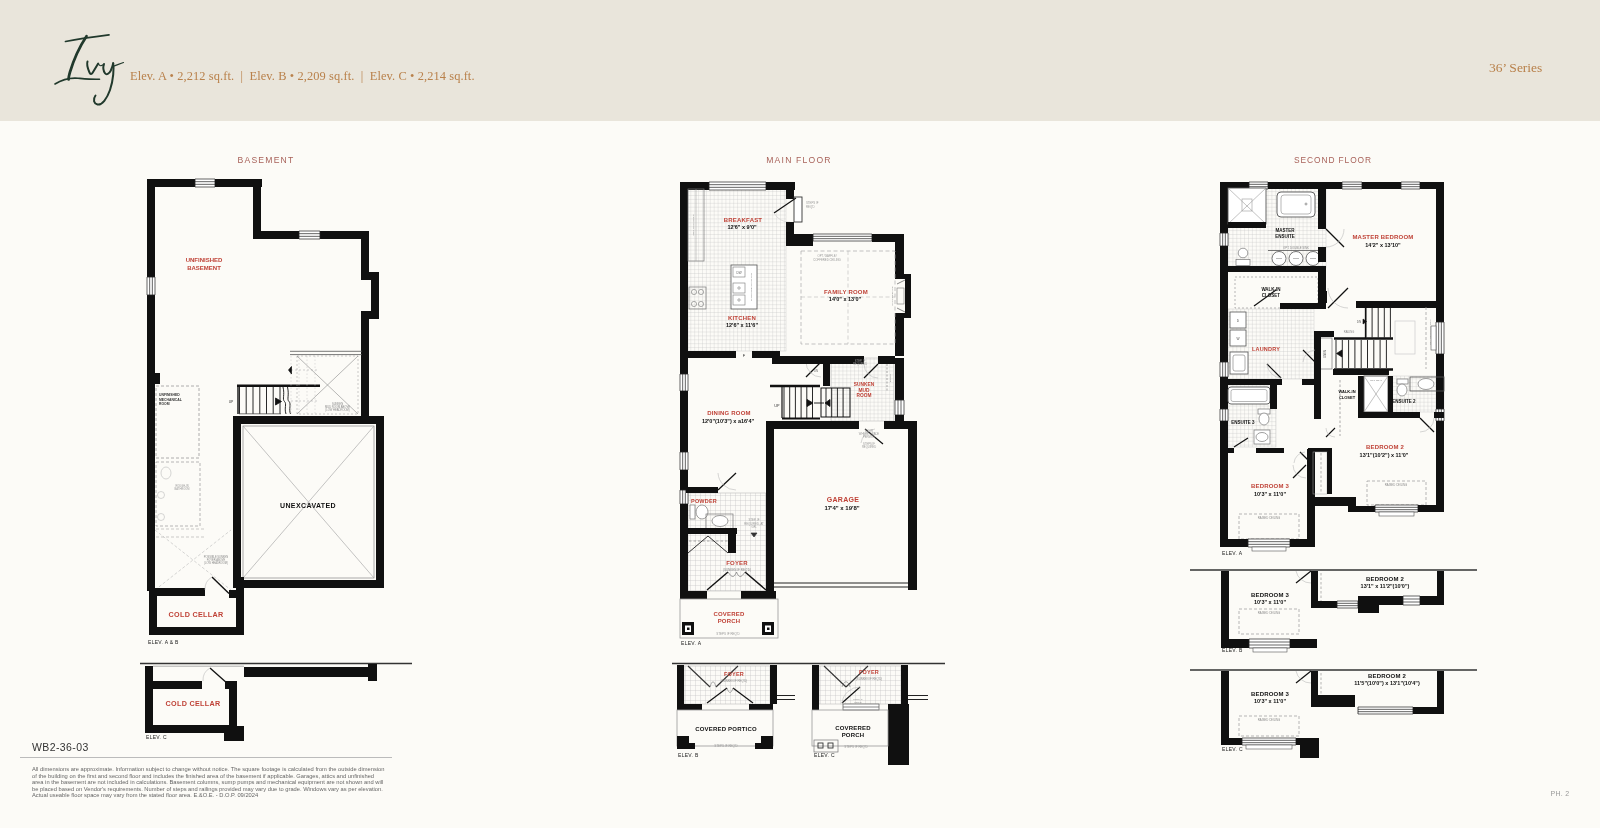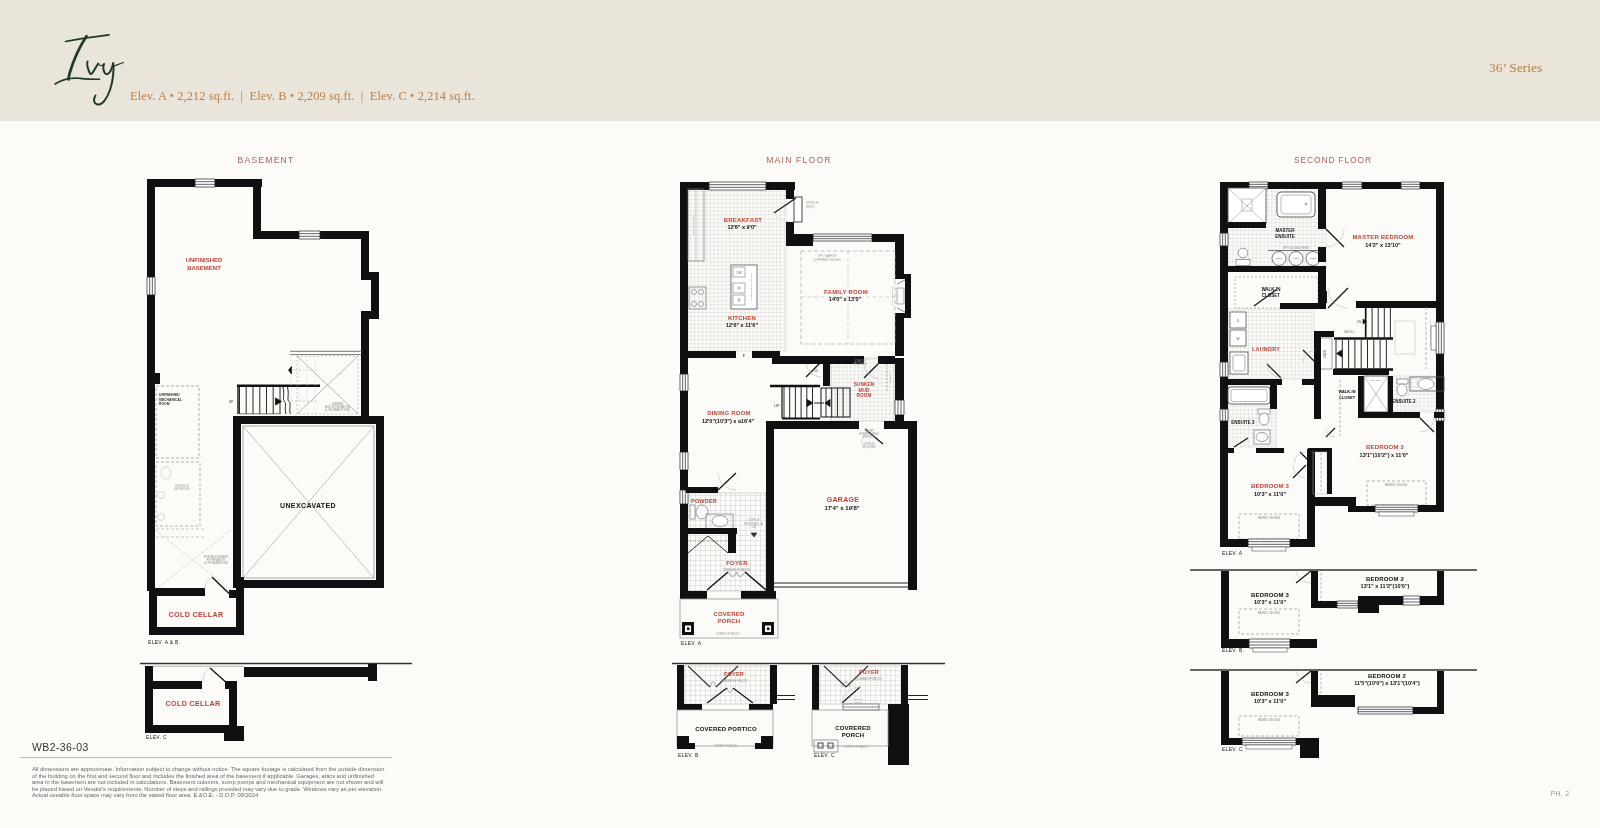--- a/index.html
+++ b/index.html
@@ -1,17 +1,17 @@
 <!DOCTYPE html>
 <html><head><meta charset="utf-8">
 <style>
   html,body{margin:0;padding:0;}
   body{width:1600px;height:828px;background:#fcfbf7;overflow:hidden;position:relative;font-family:"Liberation Sans",sans-serif;}
   .hdr{position:absolute;left:0;top:0;width:1600px;height:121px;background:#e9e5db;}
-  .elev{position:absolute;left:130px;top:69px;font-family:"Liberation Serif",serif;font-size:12.4px;color:#b9814b;letter-spacing:0.1px;margin-top:20px;}
+  .elev{position:absolute;left:130px;top:69px;font-family:"Liberation Serif",serif;font-size:12.4px;color:#b9814b;letter-spacing:0.1px;}
   .series{position:absolute;left:1489px;top:60px;font-family:"Liberation Serif",serif;font-size:13.5px;color:#b8804a;}
 </style></head>
 <body>
 
 <div class="hdr"></div>
 
 <svg style="position:absolute;left:0;top:0" width="200" height="130" viewBox="0 0 200 130">
 <g stroke="#21392c" fill="none" stroke-linecap="round">
 <path d="M65.5 41.5 C80 38.5 95 36.5 109 34.8" stroke-width="1.7"></path>
 <path d="M86.5 36.2 C80 46 73 62 70 72 C69 75.5 68.5 78 68.6 79.5" stroke-width="2.7"></path>

